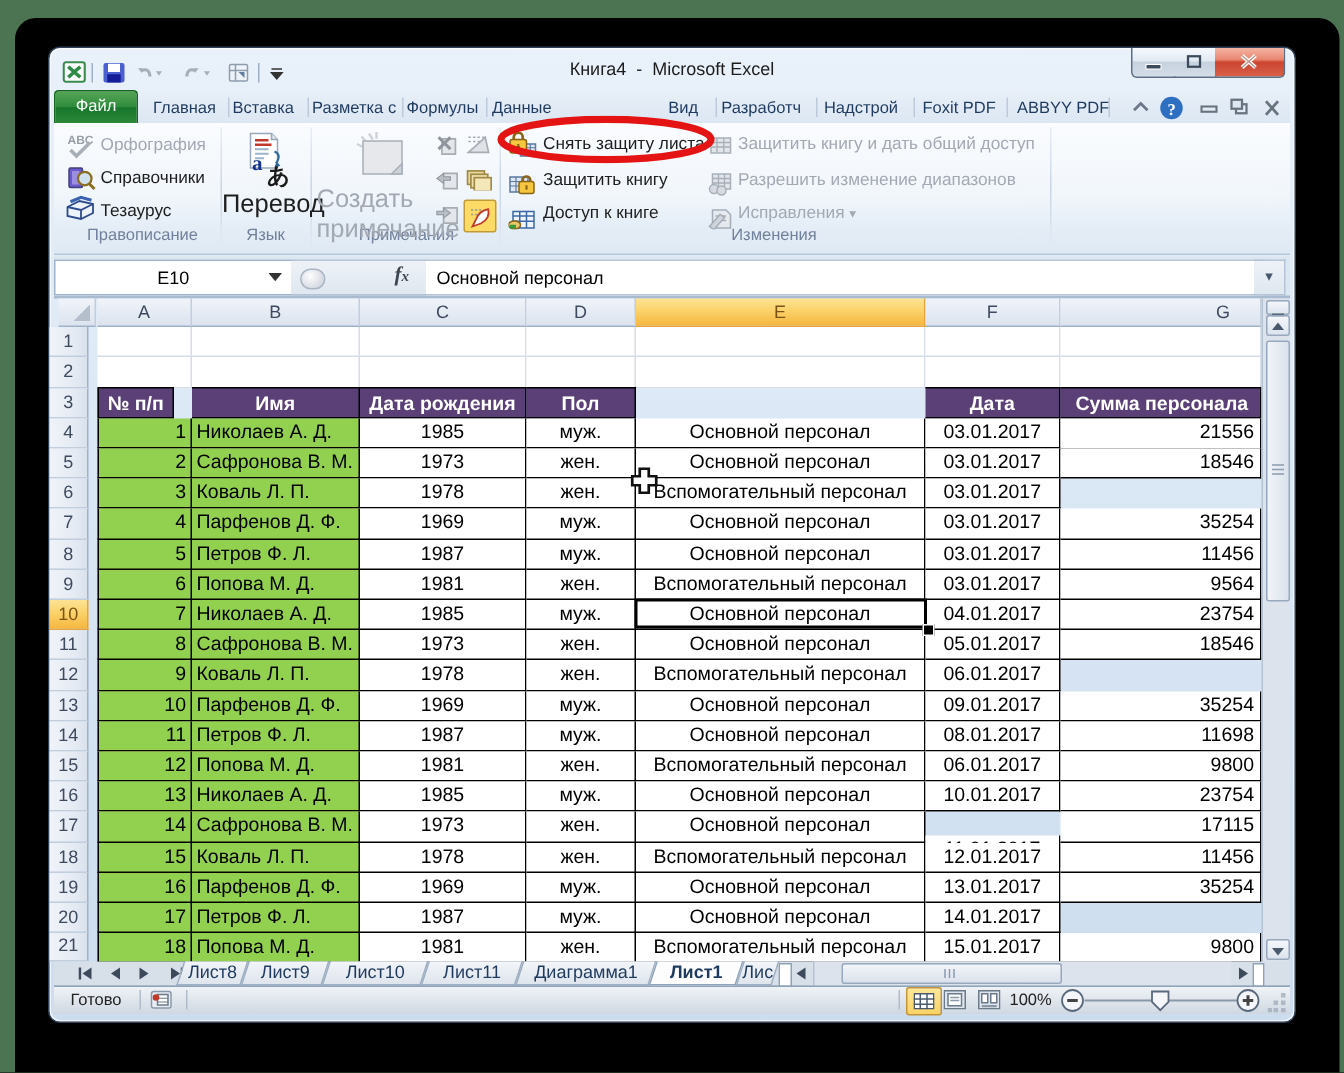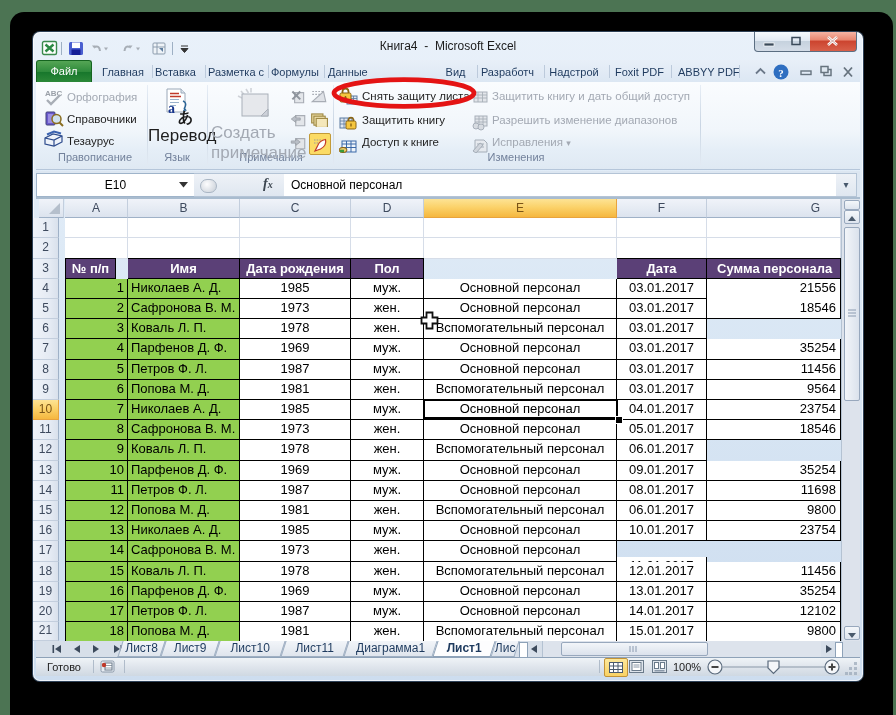--- a/index.html
+++ b/index.html
@@ -431,41 +431,41 @@
 <div class="cell tb" style="left:318.0px;top:489.2px;width:73.0px;height:20.2px;line-height:18.2px;text-align:center;">муж.</div>
 <div class="cell tb" style="left:391.0px;top:489.2px;width:193.0px;height:20.2px;line-height:18.2px;text-align:center;">Основной персонал</div>
 <div class="cell tb" style="left:584.0px;top:489.2px;width:90.0px;height:20.2px;line-height:18.2px;text-align:center;">10.01.2017</div>
 <div class="cell tb" style="left:674.0px;top:489.2px;width:134.0px;height:20.2px;line-height:18.2px;text-align:right;padding-right:4px;">23754</div>
 <div class="cell green tb" style="left:32.0px;top:509.4px;width:63.0px;height:20.2px;line-height:18.2px;text-align:right;padding-right:3px;border-left:1px solid #000;">14</div>
 <div class="cell green tb" style="left:95.0px;top:509.4px;width:112.0px;height:20.2px;line-height:18.2px;padding-left:3px;">Сафронова В. М.</div>
 <div class="cell tb" style="left:207.0px;top:509.4px;width:111.0px;height:20.2px;line-height:18.2px;text-align:center;">1973</div>
 <div class="cell tb" style="left:318.0px;top:509.4px;width:73.0px;height:20.2px;line-height:18.2px;text-align:center;">жен.</div>
 <div class="cell tb" style="left:391.0px;top:509.4px;width:193.0px;height:20.2px;line-height:18.2px;text-align:center;">Основной персонал</div>
 <div class="cell tb" style="left:584.0px;top:509.4px;width:90.0px;height:20.2px;line-height:18.2px;text-align:center;margin-top:16px;">11.01.2017</div>
+<div class="cell tb" style="left:674.0px;top:509.4px;width:134.0px;height:20.2px;line-height:18.2px;text-align:right;padding-right:4px;">17115</div>
 <div class="cell green tb" style="left:32.0px;top:529.6px;width:63.0px;height:20.2px;line-height:18.2px;text-align:right;padding-right:3px;border-left:1px solid #000;">15</div>
 <div class="cell green tb" style="left:95.0px;top:529.6px;width:112.0px;height:20.2px;line-height:18.2px;padding-left:3px;">Коваль Л. П.</div>
 <div class="cell tb" style="left:207.0px;top:529.6px;width:111.0px;height:20.2px;line-height:18.2px;text-align:center;">1978</div>
 <div class="cell tb" style="left:318.0px;top:529.6px;width:73.0px;height:20.2px;line-height:18.2px;text-align:center;">жен.</div>
 <div class="cell tb" style="left:391.0px;top:529.6px;width:193.0px;height:20.2px;line-height:18.2px;text-align:center;">Вспомогательный персонал</div>
 <div class="cell tb" style="left:584.0px;top:529.6px;width:90.0px;height:20.2px;line-height:18.2px;text-align:center;">12.01.2017</div>
 <div class="cell tb" style="left:674.0px;top:529.6px;width:134.0px;height:20.2px;line-height:18.2px;text-align:right;padding-right:4px;">11456</div>
 <div class="cell green tb" style="left:32.0px;top:549.8px;width:63.0px;height:20.2px;line-height:18.2px;text-align:right;padding-right:3px;border-left:1px solid #000;">16</div>
 <div class="cell green tb" style="left:95.0px;top:549.8px;width:112.0px;height:20.2px;line-height:18.2px;padding-left:3px;">Парфенов Д. Ф.</div>
 <div class="cell tb" style="left:207.0px;top:549.8px;width:111.0px;height:20.2px;line-height:18.2px;text-align:center;">1969</div>
 <div class="cell tb" style="left:318.0px;top:549.8px;width:73.0px;height:20.2px;line-height:18.2px;text-align:center;">муж.</div>
 <div class="cell tb" style="left:391.0px;top:549.8px;width:193.0px;height:20.2px;line-height:18.2px;text-align:center;">Основной персонал</div>
 <div class="cell tb" style="left:584.0px;top:549.8px;width:90.0px;height:20.2px;line-height:18.2px;text-align:center;">13.01.2017</div>
 <div class="cell tb" style="left:674.0px;top:549.8px;width:134.0px;height:20.2px;line-height:18.2px;text-align:right;padding-right:4px;">35254</div>
 <div class="cell green tb" style="left:32.0px;top:570.0px;width:63.0px;height:20.2px;line-height:18.2px;text-align:right;padding-right:3px;border-left:1px solid #000;">17</div>
 <div class="cell green tb" style="left:95.0px;top:570.0px;width:112.0px;height:20.2px;line-height:18.2px;padding-left:3px;">Петров Ф. Л.</div>
 <div class="cell tb" style="left:207.0px;top:570.0px;width:111.0px;height:20.2px;line-height:18.2px;text-align:center;">1987</div>
 <div class="cell tb" style="left:318.0px;top:570.0px;width:73.0px;height:20.2px;line-height:18.2px;text-align:center;">муж.</div>
 <div class="cell tb" style="left:391.0px;top:570.0px;width:193.0px;height:20.2px;line-height:18.2px;text-align:center;">Основной персонал</div>
 <div class="cell tb" style="left:584.0px;top:570.0px;width:90.0px;height:20.2px;line-height:18.2px;text-align:center;">14.01.2017</div>
-<div class="cell tb" style="left:674.0px;top:570.0px;width:134.0px;height:20.2px;line-height:18.2px;text-align:right;padding-right:4px;">12102</div>
 <div class="cell green tb" style="left:32.0px;top:590.2px;width:63.0px;height:20.2px;line-height:18.2px;text-align:right;padding-right:3px;border-left:1px solid #000;">18</div>
 <div class="cell green tb" style="left:95.0px;top:590.2px;width:112.0px;height:20.2px;line-height:18.2px;padding-left:3px;">Попова М. Д.</div>
 <div class="cell tb" style="left:207.0px;top:590.2px;width:111.0px;height:20.2px;line-height:18.2px;text-align:center;">1981</div>
 <div class="cell tb" style="left:318.0px;top:590.2px;width:73.0px;height:20.2px;line-height:18.2px;text-align:center;">жен.</div>
 <div class="cell tb" style="left:391.0px;top:590.2px;width:193.0px;height:20.2px;line-height:18.2px;text-align:center;">Вспомогательный персонал</div>
 <div class="cell tb" style="left:584.0px;top:590.2px;width:90.0px;height:20.2px;line-height:18.2px;text-align:center;">15.01.2017</div>
 <div class="cell tb" style="left:674.0px;top:590.2px;width:134.0px;height:20.2px;line-height:18.2px;text-align:right;padding-right:4px;">9800</div>
 <div class="abs" style="left:389.5px;top:366.5px;width:195px;height:20.5px;border:2px solid #000;box-shadow:inset 0 0 0 1px #fff;box-sizing:border-box;"></div>
 <div class="abs" style="left:581.5px;top:384px;width:6px;height:6px;background:#000;border:1px solid #fff;"></div>
 <svg class="abs" style="left:387px;top:279px" width="19" height="19" viewBox="0 0 19 19">

